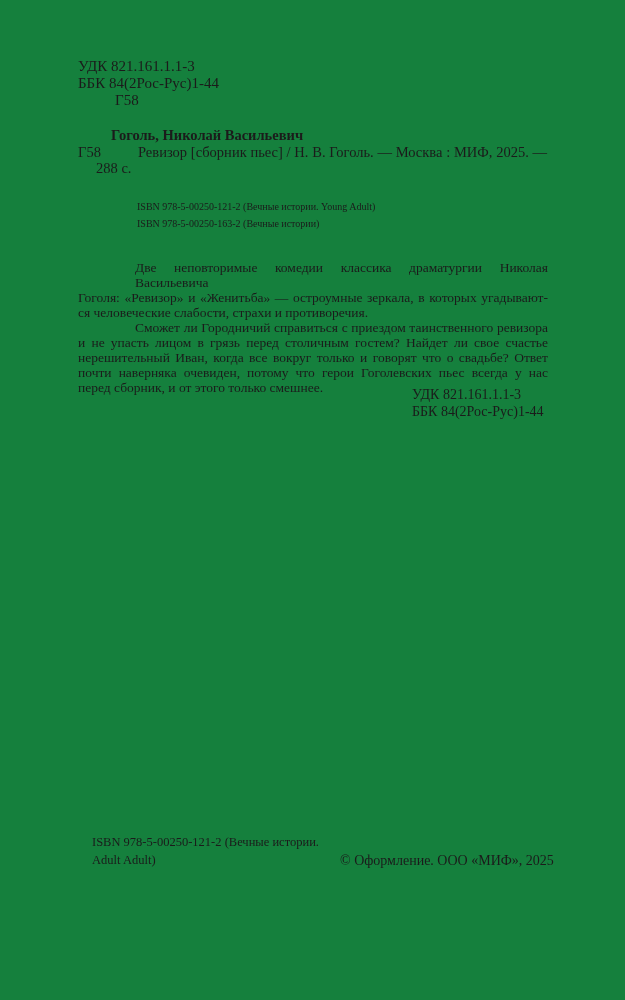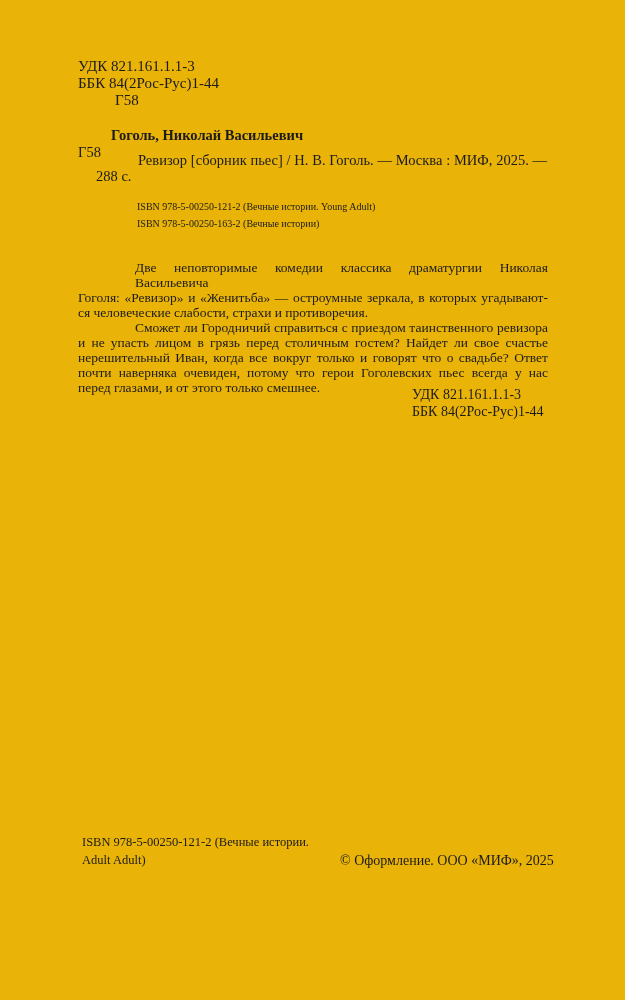--- a/index.html
+++ b/index.html
@@ -4,21 +4,21 @@
 <style>
   html, body {
     margin: 0;
     padding: 0;
     background: #ffffff;
   }
   .page {
     position: relative;
     width: 625px;
     height: 1000px;
-    background: #eab308;
+    background: #15803d;
     font-family: "Liberation Serif", "DejaVu Serif", serif;
     color: #1b1b1b;
     overflow: hidden;
   }
   .abs { position: absolute; }
   .nowrap { white-space: nowrap; }
 
   
   .top-codes {
     left: 78px;
@@ -45,21 +45,20 @@
     position: absolute;
     left: 0;
     top: 16.5px;
     white-space: nowrap;
   }
   .catalog-desc-first {
     margin-left: 60px;
     width: 409px;
     text-align: justify;
     text-align-last: justify;
-    margin-top: 8px;
   }
   .catalog-desc-last {
     margin-left: 18px;
     white-space: nowrap;
   }
 
   
   .isbn-block {
     left: 137px;
     top: 199px;
@@ -89,21 +88,21 @@
   
   .bottom-codes {
     left: 412px;
     top: 387px;
     font-size: 14px;
     line-height: 16.5px;
   }
 
   
   .footer-isbn {
-    left: 82px;
+    left: 92px;
     top: 834px;
     font-size: 12.5px;
     line-height: 17.5px;
   }
 
   
   .footer-copyright {
     left: 340px;
     top: 853px;
     font-size: 14px;
@@ -134,21 +133,21 @@
   </div>
 
   <div class="abs annotation">
     <div class="aline ind">Две неповторимые комедии классика драматургии Николая Васильевича</div>
     <div class="aline">Гоголя: «Ревизор» и «Женитьба» — остроумные зеркала, в которых угадывают-</div>
     <div class="aline plain">ся человеческие слабости, страхи и противоречия.</div>
     <div class="aline ind">Сможет ли Городничий справиться с приездом таинственного ревизора</div>
     <div class="aline">и не упасть лицом в грязь перед столичным гостем? Найдет ли свое счастье</div>
     <div class="aline">нерешительный Иван, когда все вокруг только и говорят что о свадьбе? Ответ</div>
     <div class="aline">почти наверняка очевиден, потому что герои Гоголевских пьес всегда у нас</div>
-    <div class="aline plain">перед глазами, и от этого только смешнее.</div>
+    <div class="aline plain">перед сборник, и от этого только смешнее.</div>
   </div>
 
   <div class="abs bottom-codes">
     <div class="nowrap">УДК 821.161.1.1-3</div>
     <div class="nowrap">ББК 84(2Рос-Рус)1-44</div>
   </div>
 
   <div class="abs footer-isbn">
     <div class="nowrap">ISBN 978-5-00250-121-2 (Вечные истории.</div>
     <div class="nowrap">Adult Adult)</div>

